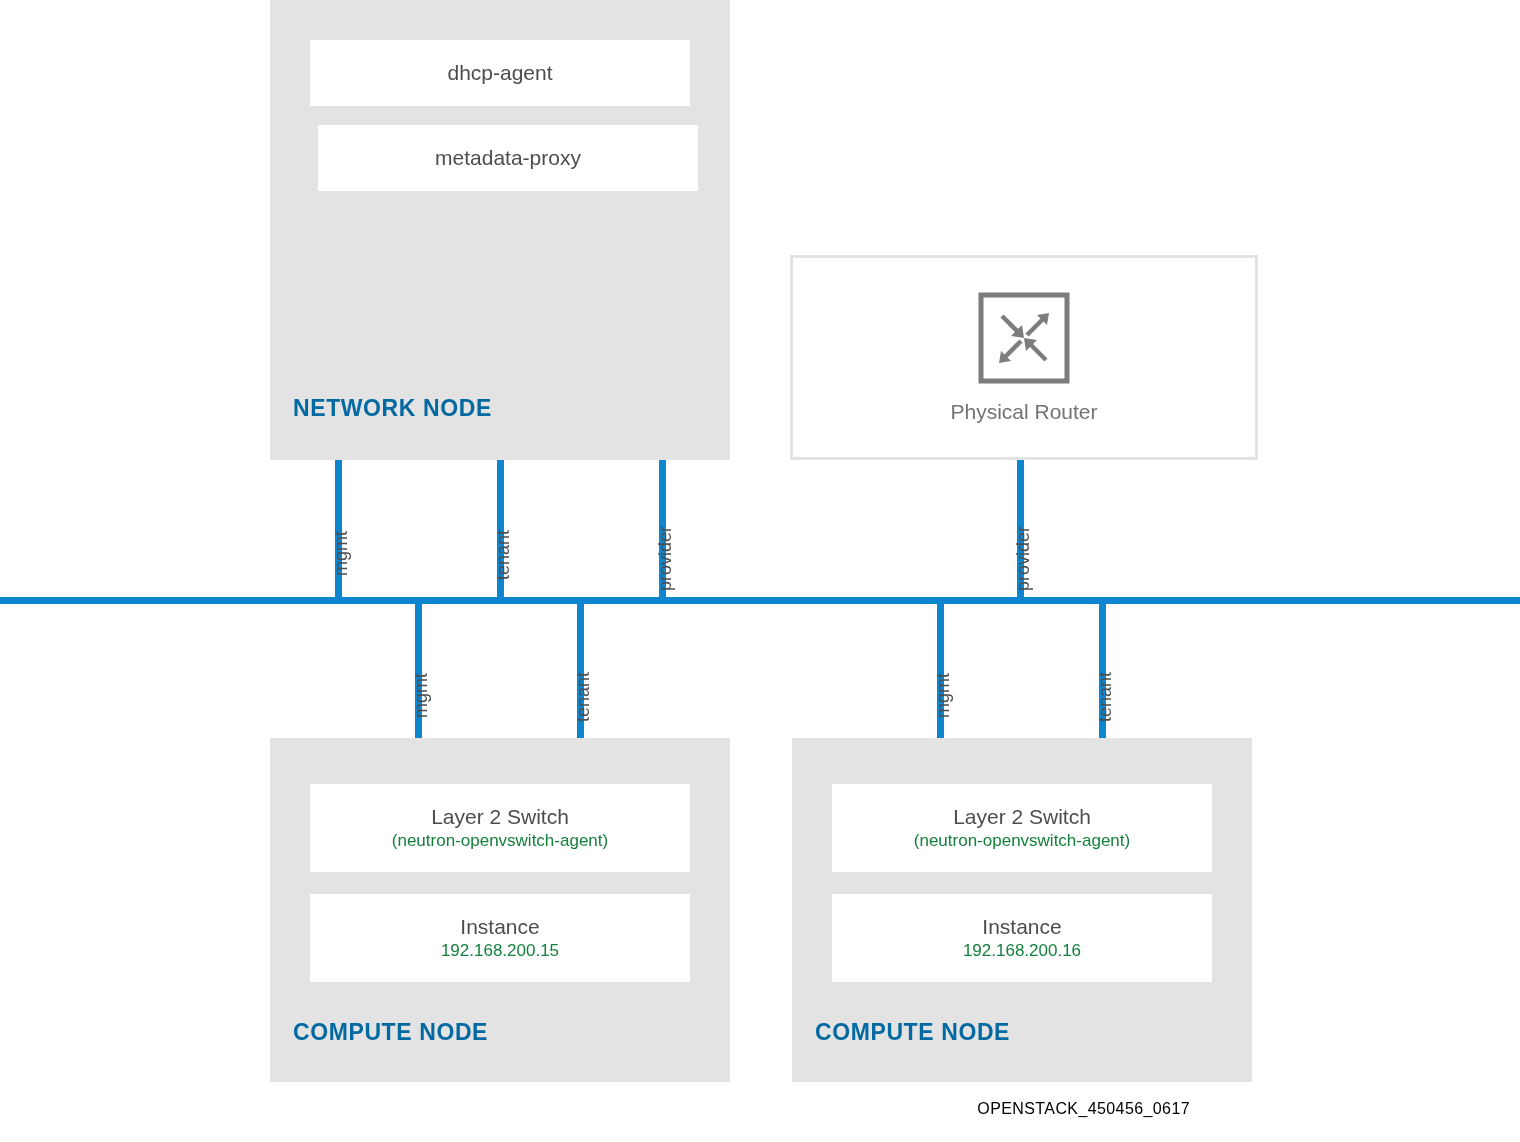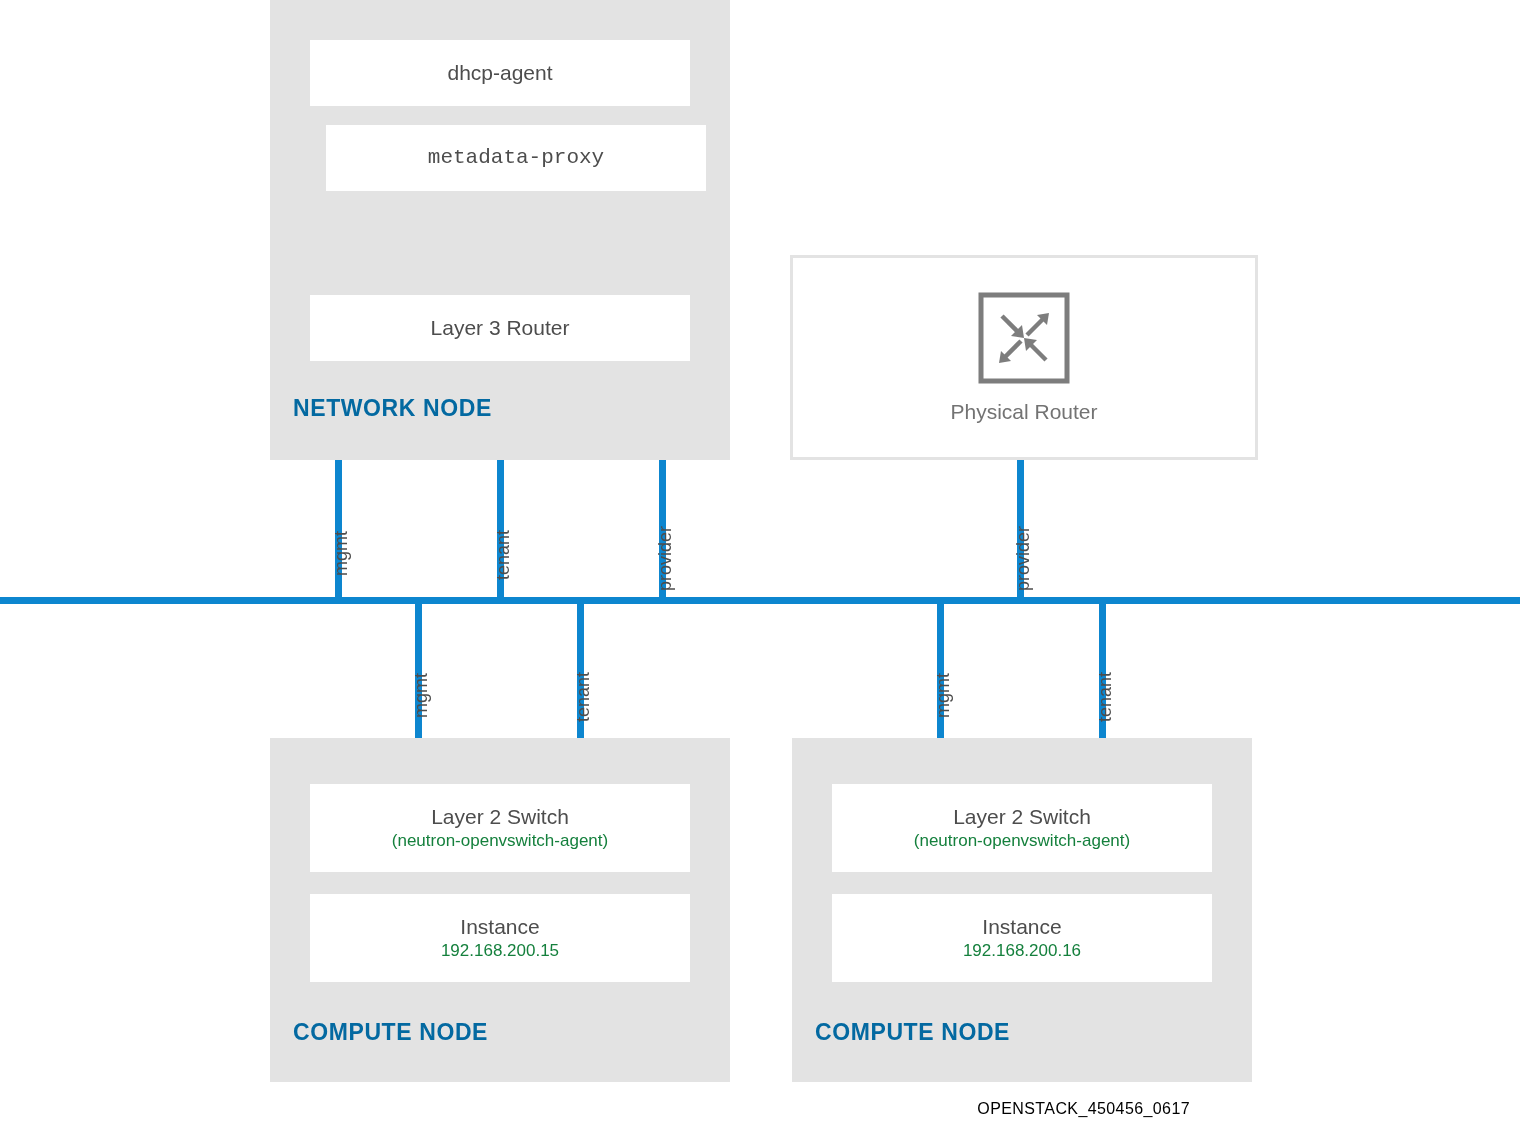--- a/index.html
+++ b/index.html
@@ -120,28 +120,25 @@
 <body>
 
 <div id="diagram">
 
   <div class="node-panel" id="network-node-panel" style="left:270px; top:0px; width:460px; height:460px;">
 
     <div class="service-box" style="left:40px; top:40px; width:380px; height:66px;">
       <div class="service-main">dhcp-agent</div>
     </div>
 
-    <div class="service-box" style="left:56px; top:125px; width:380px; height:66px;font-family:Liberation Mono, monospace;">
+    <div class="service-box" style="left:48px; top:125px; width:380px; height:66px;">
       <div class="service-main">metadata-proxy</div>
     </div>
 
 
-    <div class="service-box" style="left:40px; top:295px; width:380px; height:66px;">
-      <div class="service-main">Layer 3 Router</div>
-    </div>
 
     <div class="node-title" style="top:395px;">NETWORK NODE</div>
   </div>
 
   <div id="physical-router-panel" style="left:790px; top:255px; width:468px; height:205px;">
 
     <span class="router-icon">
       <svg width="92" height="92" viewBox="0 0 92 92" aria-hidden="true">
         <rect x="3" y="3" width="86" height="86" fill="none" stroke="#7d7d7d" stroke-width="5"></rect>
         <g stroke="#7d7d7d" stroke-width="4.5" fill="none" stroke-linecap="butt">

